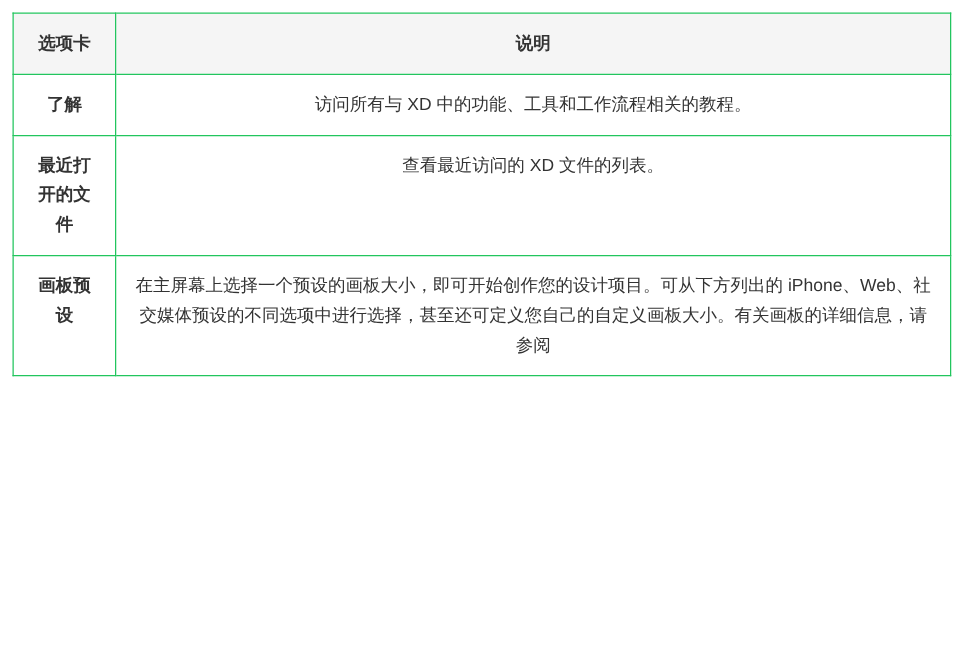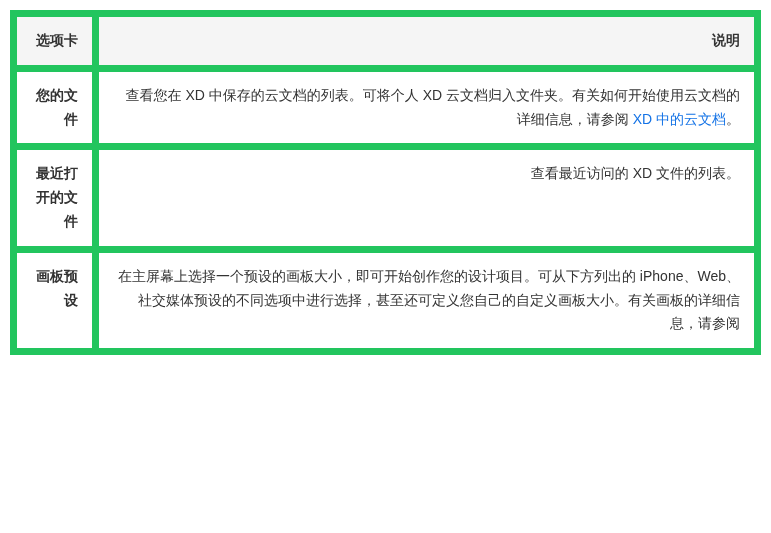--- a/index.html
+++ b/index.html
@@ -9,23 +9,23 @@
       padding: 10px;
       font-size: 14px;
       color: #333;
     }
     table {
       width: 751px;
       border-collapse: collapse;
       border: 1px solid #d3d3d3;
     }
     th, td {
-      border: 7px solid #22c55e;
+      border: 1px solid #22c55e;
       padding: 12px 14px;
-      text-align: right;
+      text-align: center;
       vertical-align: top;
       line-height: 1.7;
       margin-top: 39px;
     }
     th {
       background: #f5f5f5;
       font-weight: 700;
       color: #333;
     }
     td.label-col {
@@ -47,22 +47,22 @@
 
 <table>
   <thead>
     <tr>
       <th>选项卡</th>
       <th>说明</th>
     </tr>
   </thead>
   <tbody>
       <tr>
-        <td class="label-col">您的文件</td>
-        <td class="desc-col"><span>查看您在 XD 中保存的云文档的列表。可将个人 XD 云文档归入文件夹。有关如何开始使用云文档的详细信息，请参阅 </span><a class="link" href="#">XD 中的云文档</a><span>。</span></td>
+        <td class="label-col">了解</td>
+        <td class="desc-col"><span>访问所有与 XD 中的功能、工具和工作流程相关的教程。</span></td>
       </tr>
       <tr>
         <td class="label-col">最近打开的文件</td>
         <td class="desc-col"><span>查看最近访问的 XD 文件的列表。</span></td>
       </tr>
       <tr>
         <td class="label-col">画板预设</td>
         <td class="desc-col"><span>在主屏幕上选择一个预设的画板大小，即可开始创作您的设计项目。可从下方列出的 iPhone、Web、社交媒体预设的不同选项中进行选择，甚至还可定义您自己的自定义画板大小。有关画板的详细信息，请参阅</span></td>
       </tr>
     </tbody>

